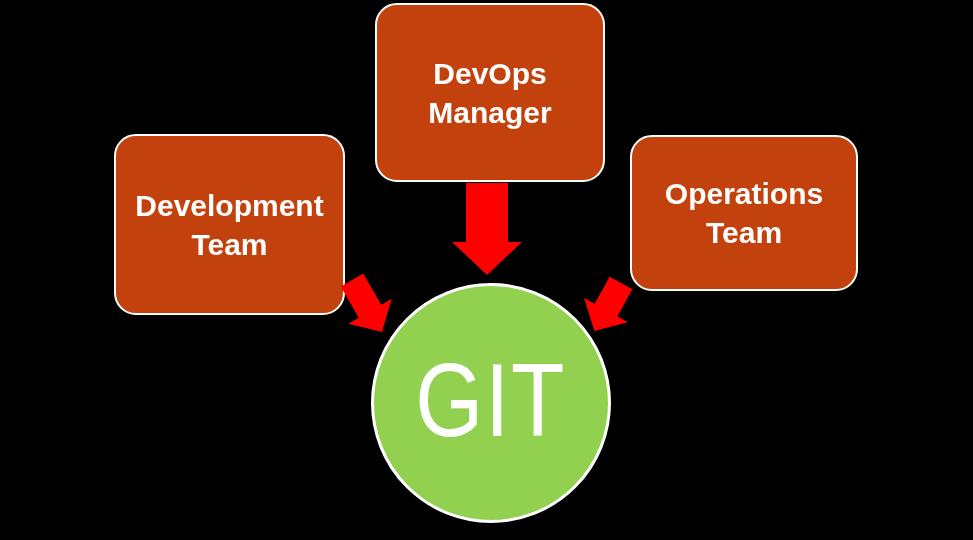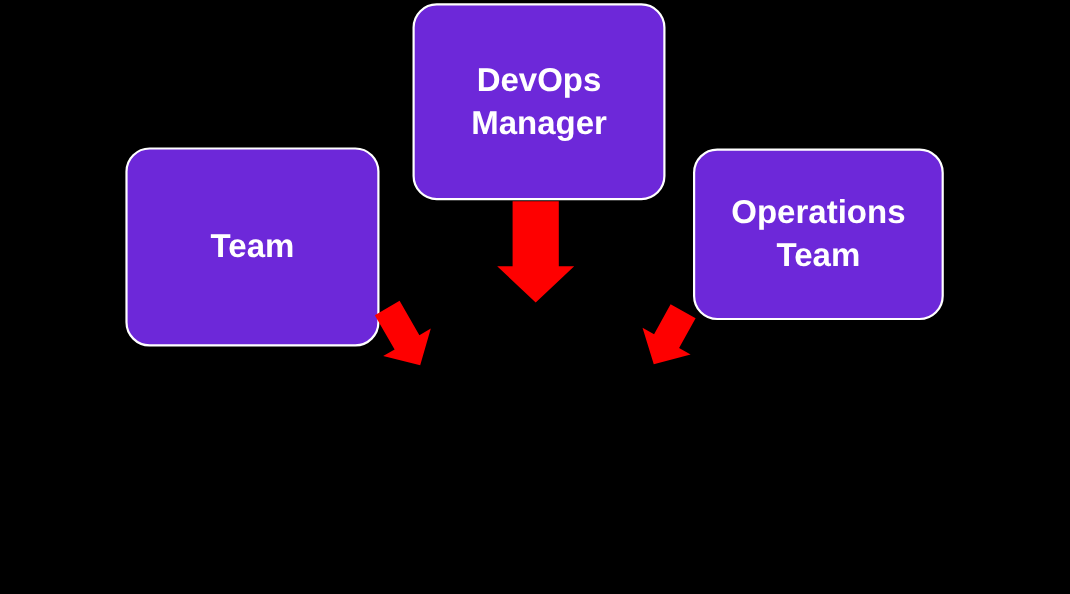--- a/index.html
+++ b/index.html
@@ -10,21 +10,21 @@
   .stage {
     position: relative;
     width: 973px;
     height: 540px;
     background: #000000;
     overflow: hidden;
     font-family: "Liberation Sans", sans-serif;
   }
   .node-box {
     position: absolute;
-    background: #6d28d9;
+    background: #c2410c;
     border: 2px solid #FFFFFF;
     border-radius: 22px;
     box-sizing: border-box;
     display: flex;
     align-items: center;
     justify-content: center;
     text-align: center;
   }
   .box-devops      { left: 375px; top: 3px;   width: 230px; height: 179px; }
   .box-development { left: 114px; top: 134px; width: 231px; height: 181px; }
@@ -77,31 +77,35 @@
 
   <div class="node-box box-devops">
     <div class="box-label">
       <span class="line">DevOps</span>
       <span class="line">Manager</span>
     </div>
   </div>
 
   <div class="node-box box-development">
     <div class="box-label">
+      <span class="line">Development</span>
       <span class="line">Team</span>
     </div>
   </div>
 
   <div class="node-box box-operations">
     <div class="box-label">
       <span class="line">Operations</span>
       <span class="line">Team</span>
     </div>
   </div>
 
+  <div class="node-circle">
+    <span class="git-label">GIT</span>
+  </div>
 
   <svg class="arrows-layer" viewBox="0 0 973 540">
 
     <polygon class="arrow-shape" points="466,183 508,183 508,242 522,242 487,275 452,242 466,242" fill="#FE0000"></polygon>
 
     <polygon class="arrow-shape" points="0,-13 36,-13 36,-25 60,0 36,25 36,13 0,13" transform="translate(352,280) rotate(60)" fill="#FE0000"></polygon>
 
     <polygon class="arrow-shape" points="0,-13 31,-13 31,-25 55,0 31,25 31,13 0,13" transform="translate(621,283) rotate(119)" fill="#FE0000"></polygon>
   </svg>
 

